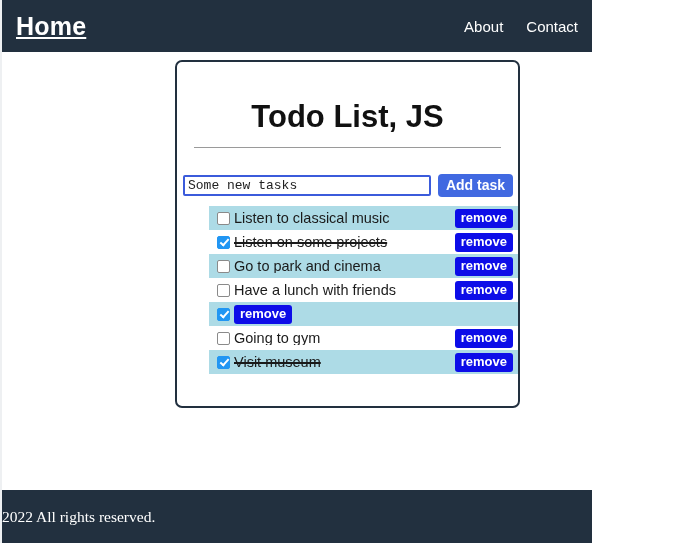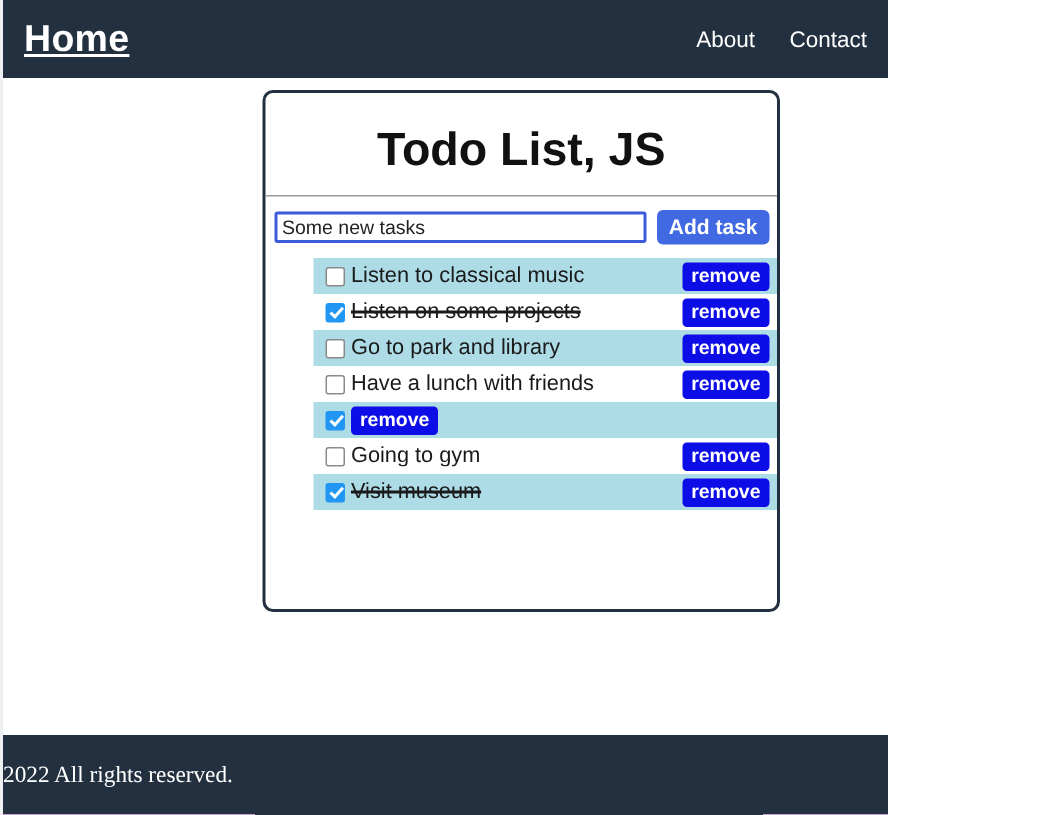--- a/index.html
+++ b/index.html
@@ -76,40 +76,40 @@
     border-radius: 7px;
     box-sizing: border-box;
     overflow: hidden;
   }
 
   .card-title {
     text-align: center;
     font-size: 31px;
     font-weight: bold;
     color: #111111;
-    margin: 0;
+    margin: 17px;
     padding: 22px 0 13px 0;
     border-bottom: 1px solid #9a9a9a;
     line-height: 1.05;
   }
 
   .input-row {
     display: flex;
     align-items: center;
     gap: 7px;
     padding: 9px 5px 9px 6px;
     box-sizing: border-box;
   }
   .task-input {
     flex: 1 1 auto;
     height: 21px;
     border: 2px solid #3b5bdb;
     border-radius: 2px;
     background: #ffffff;
-    font-family: Liberation Sans, sans-serif;
+    font-family: Liberation Mono, monospace;
     font-size: 13px;
     color: #000000;
     padding: 0 3px;
     box-sizing: border-box;
     outline: none;
   }
   .task-input::placeholder {
     color: #222222;
     opacity: 1;
   }
@@ -245,21 +245,21 @@
             <span class="task-label">Listen to classical music</span>
             <button type="button" class="remove-btn">remove</button>
           </li>
           <li class="task-item done">
             <input type="checkbox" class="task-check" checked="" style="">
             <span class="task-label">Listen on some projects</span>
             <button type="button" class="remove-btn">remove</button>
           </li>
           <li class="task-item alt">
             <input type="checkbox" class="task-check" style="">
-            <span class="task-label">Go to park and library</span>
+            <span class="task-label">Go to park and cinema</span>
             <button type="button" class="remove-btn">remove</button>
           </li>
           <li class="task-item">
             <input type="checkbox" class="task-check" style="">
             <span class="task-label">Have a lunch with friends</span>
             <button type="button" class="remove-btn">remove</button>
           </li>
           <li class="task-item alt done">
             <input type="checkbox" class="task-check" checked="" style="">
             <button type="button" class="remove-btn">remove</button>

